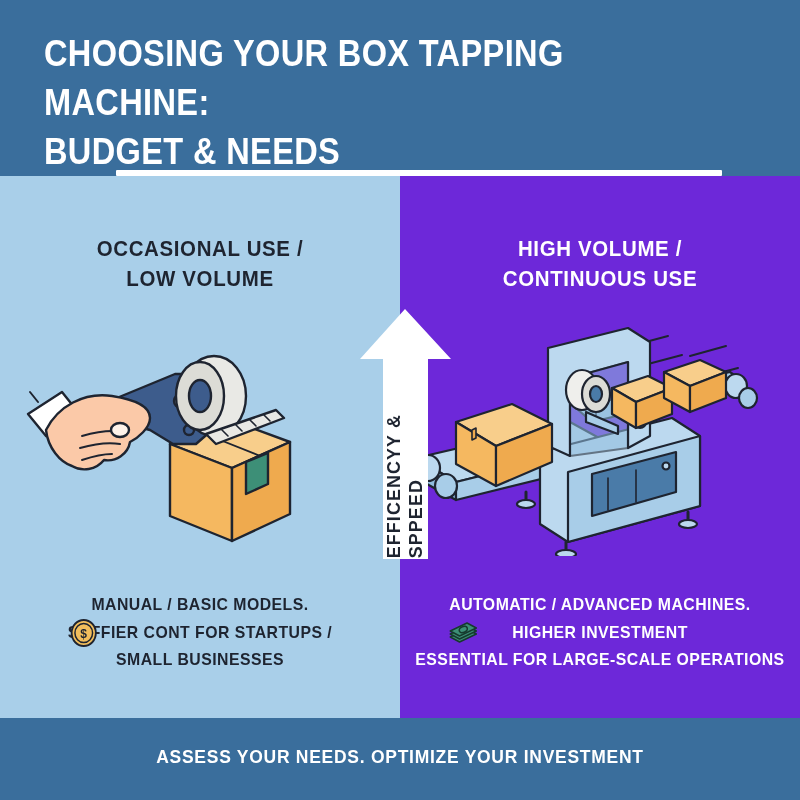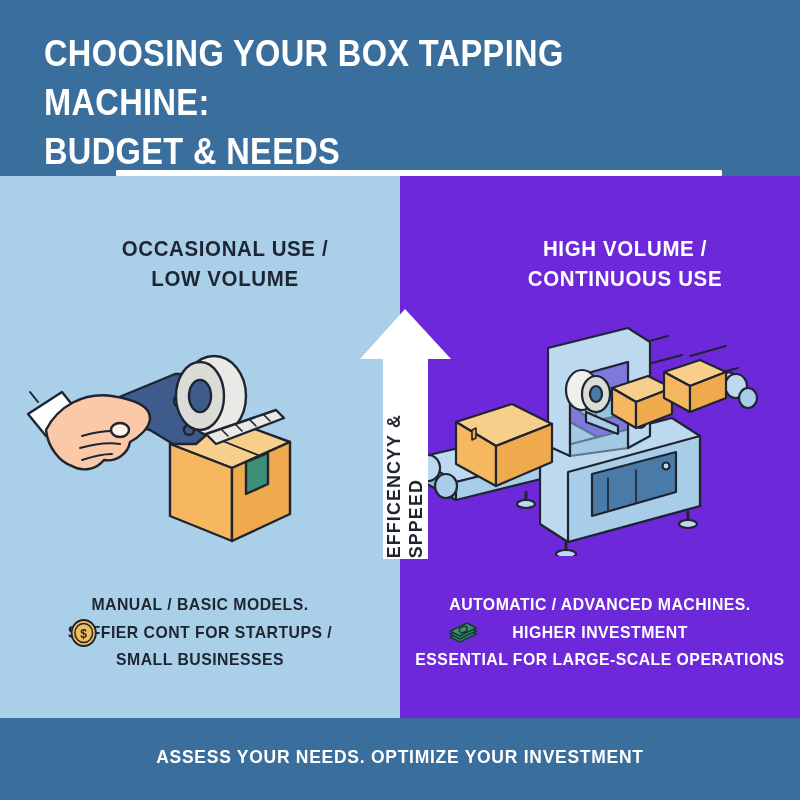--- a/index.html
+++ b/index.html
@@ -57,21 +57,20 @@
   .panels {
     position: absolute;
     left: 0; top: 176px;
     width: 800px;
     height: 546px;
     display: flex;
   }
   .panel {
     position: relative;
     height: 100%;
-    padding-left: 25px;
   }
   .panel-left  { width: 400px; background: #a9cfe9; }
   .panel-right { width: 400px; background: #6d28d9; }
 
   .panel-heading {
     position: absolute;
     top: 58px;
     width: 100%;
     text-align: center;
     font-family: "Liberation Sans Narrow", "Liberation Sans", sans-serif;

